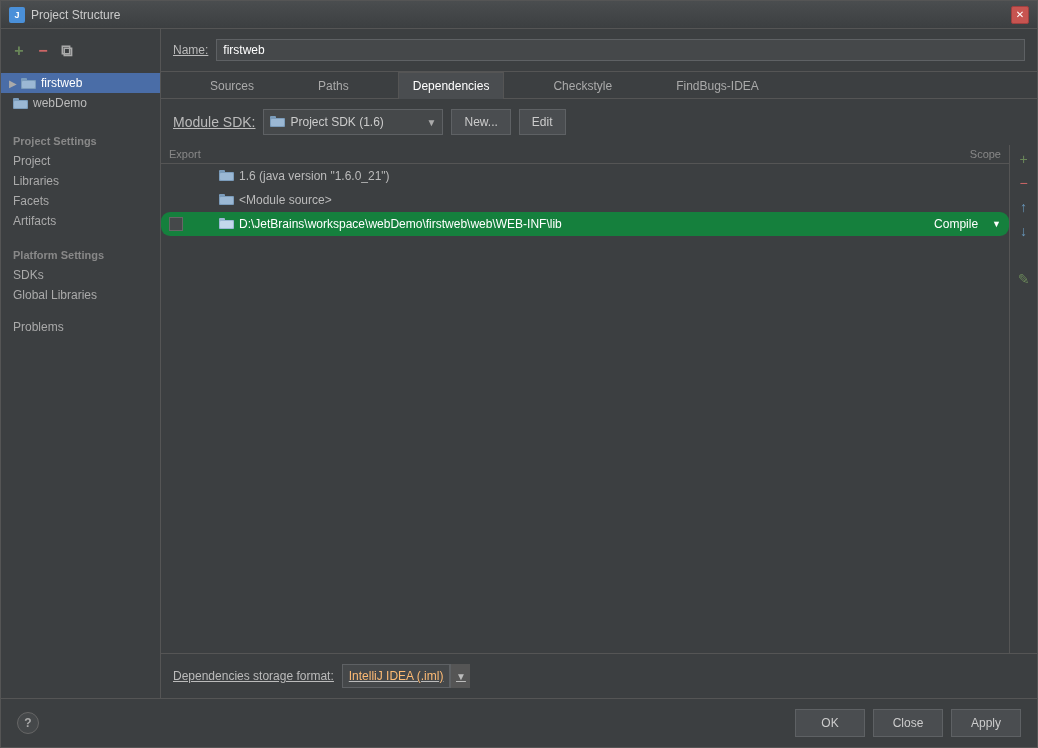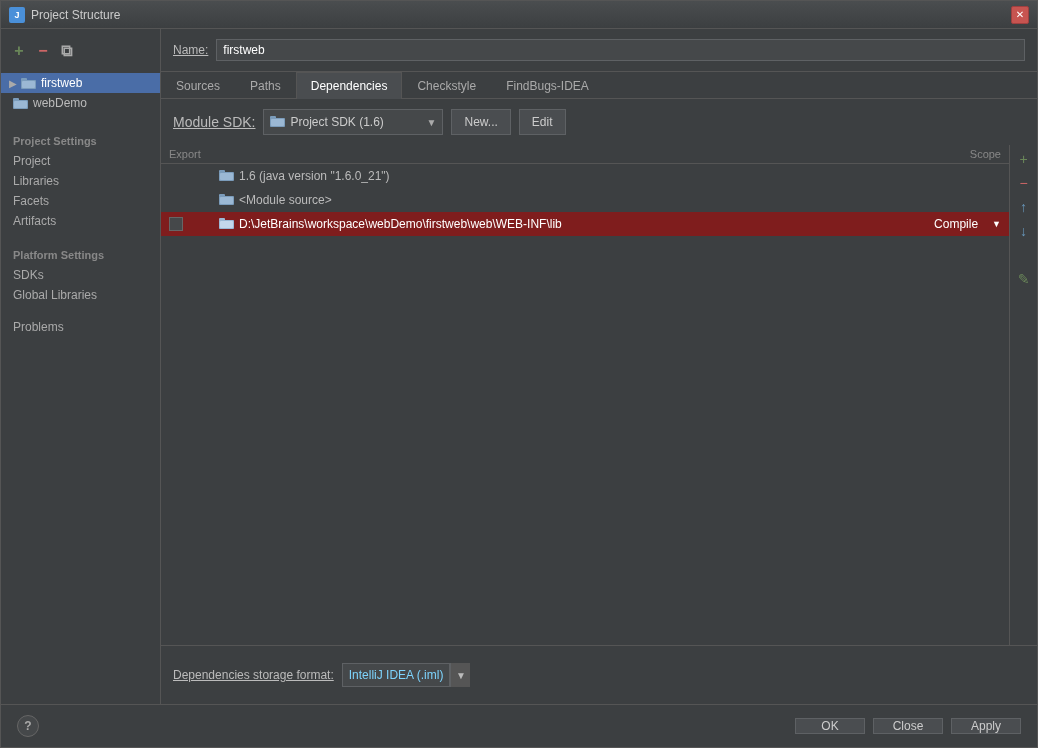--- a/index.html
+++ b/index.html
@@ -211,20 +211,21 @@
     }
 
     .tab {
       padding: 6px 14px;
       cursor: pointer;
       font-size: 12px;
       color: #aaaaaa;
       border: 1px solid transparent;
       border-bottom: none;
       margin-bottom: -1px;
+      margin-left: 34px;
     }
 
     .tab.active {
       background: #4a4d50;
       color: #ffffff;
       border-color: #555;
       border-bottom-color: #4a4d50;
     }
 
     
@@ -314,21 +315,21 @@
       position: relative;
     }
 
     .dep-row {
       display: flex;
       align-items: center;
       padding: 4px 8px;
       min-height: 24px;
       cursor: pointer;
     }
-    .dep-row.selected { background: #7f1d1d; }
+    .dep-row.selected { background: #15803d; border-radius: 9px; }
 
     .dep-checkbox {
       width: 14px;
       height: 14px;
       border: 1px solid #666;
       background: #45484a;
       margin-right: 6px;
       flex-shrink: 0;
     }
 
@@ -398,41 +399,42 @@
       flex: 1;
       display: flex;
       flex-direction: column;
       overflow: hidden;
     }
 
     
     .storage-row {
       display: flex;
       align-items: center;
-      padding: 17px 12px;
+      padding: 10px 12px;
       border-top: 1px solid #555;
       flex-shrink: 0;
+      text-decoration: underline;
     }
 
     .storage-label {
       color: #bbbbbb;
       font-size: 12px;
       text-decoration: underline;
       margin-right: 8px;
     }
 
     .storage-dropdown {
       display: flex;
       align-items: center;
       background: #45484a;
       border: 1px solid #5e6164;
       height: 24px;
       padding: 0 6px;
       cursor: pointer;
-      color: #7dd3fc;
+      color: #fdba74;
       font-size: 12px;
       gap: 6px;
     }
 
     .storage-arrow {
       width: 20px;
       height: 24px;
       background: #555;
       border-left: 1px solid #5e6164;
       display: flex;
@@ -463,21 +465,21 @@
       align-items: center;
       justify-content: center;
       cursor: pointer;
       font-size: 12px;
       font-weight: bold;
     }
 
     .spacer { flex: 1; }
 
     .dialog-btn {
-      height: 16px;
+      height: 28px;
       padding: 0 16px;
       background: #4a4d50;
       border: 1px solid #5e6164;
       color: #cccccc;
       cursor: pointer;
       font-size: 12px;
       min-width: 70px;
     }
 
     .dep-scope-dropdown {

